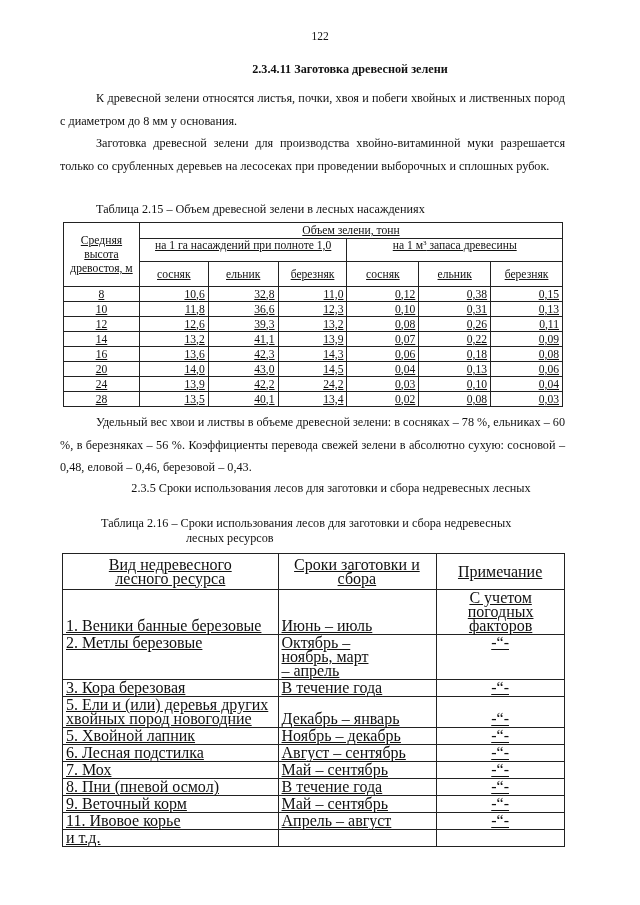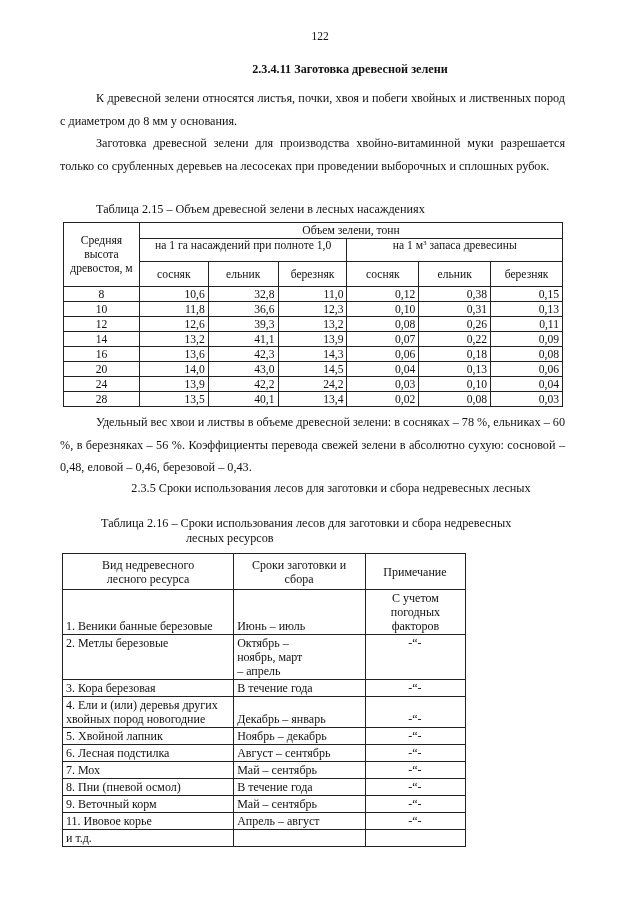--- a/index.html
+++ b/index.html
@@ -8,32 +8,32 @@
     font-family: "Liberation Serif", "DejaVu Serif", serif;
     color: #111; font-size: 12.2px;
   }
   .abs { position: absolute; }
   .page-num { top: 30px; left: 0; width: 640px; text-align: center; font-size: 11.5px; font-family: Liberation Serif, serif; }
   .h1 { top: 62px; left: 0; width: 640px; text-align: center; font-weight: bold; font-size: 12.2px; padding-left: 60px; box-sizing: border-box; }
   .para { left: 60px; width: 505px; line-height: 22.5px; text-align: justify; font-size: 12.2px; }
   .para .ind { display: inline-block; width: 36px; }
   .cap { font-size: 12.2px; }
 
-  table { border-collapse: collapse; position: absolute; }
+  table { border-collapse: collapse; position: absolute; text-decoration: underline; }
   td, th { border: 1px solid #222; padding: 0 4px; font-weight: normal; }
 
   
   #t215 { left: 63px; top: 222px; width: 500px; font-size: 11.6px; }
   #t215 td { height: 14px; line-height: 13px; }
   #t215 td.num { text-align: right; padding-right: 3px; }
   #t215 td.c { text-align: center; }
   #t215 .hdr-h { text-align: center; line-height: 15px; }
 
   
-  #t216 { left: 62px; top: 553px; width: 404px; font-size: 12px; }
+  #t216 { left: 62px; top: 553px; width: 503px; font-size: 16px; }
   #t216 td { vertical-align: bottom; line-height: 14px; padding: 1px 4px 1px 3px; }
   #t216 td.c { text-align: center; }
   #t216 td.note { text-align: center; }
   #t216 td.top { vertical-align: top; }
   sup { font-size: 7px; vertical-align: top; position: relative; top: -2px; }
 </style>
 </head>
 <body>
 
 <div class="abs page-num">122</div>
@@ -180,21 +180,21 @@
     <td class="top">2. Метлы березовые</td>
     <td class="top" style="padding-right:60px;">Октябрь – ноябрь, март – апрель</td>
     <td class="note top">-“-</td>
   </tr>
   <tr>
     <td>3. Кора березовая</td>
     <td>В течение года</td>
     <td class="note">-“-</td>
   </tr>
   <tr>
-    <td>4. Ели и (или) деревья других хвойных пород  новогодние</td>
+    <td>5. Ели и (или) деревья других хвойных пород  новогодние</td>
     <td>Декабрь – январь</td>
     <td class="note">-“-</td>
   </tr>
   <tr>
     <td>5. Хвойной лапник</td>
     <td>Ноябрь – декабрь</td>
     <td class="note">-“-</td>
   </tr>
   <tr>
     <td>6. Лесная подстилка</td>

